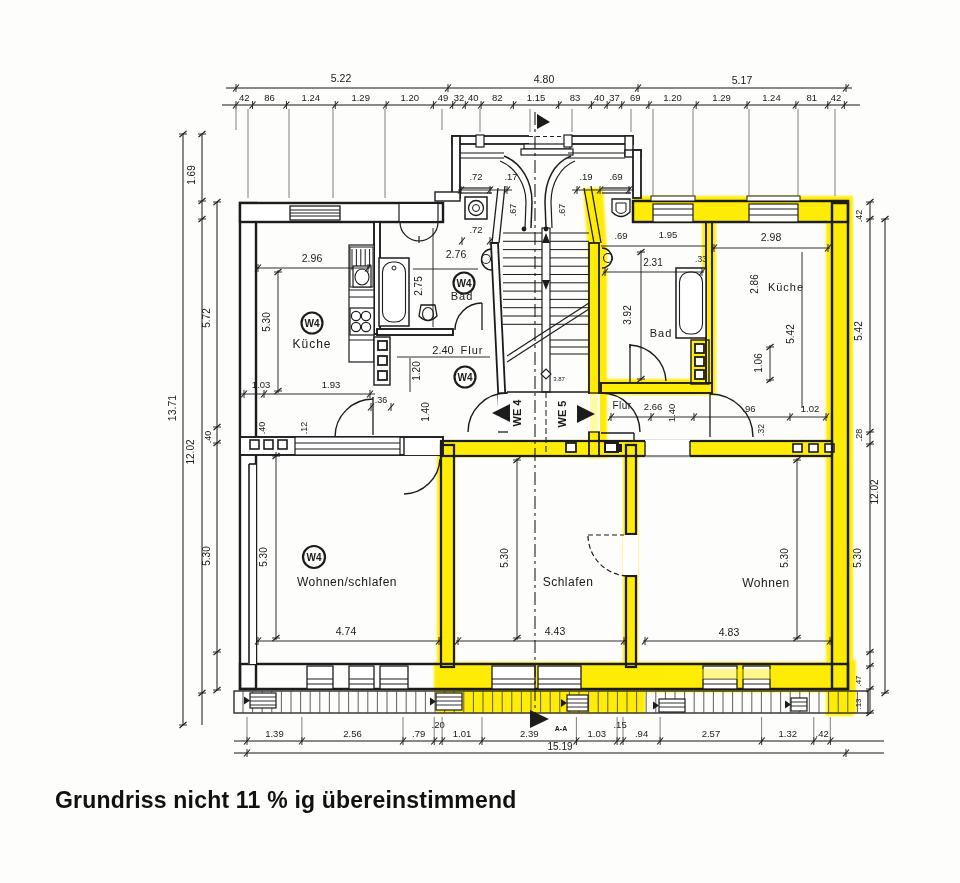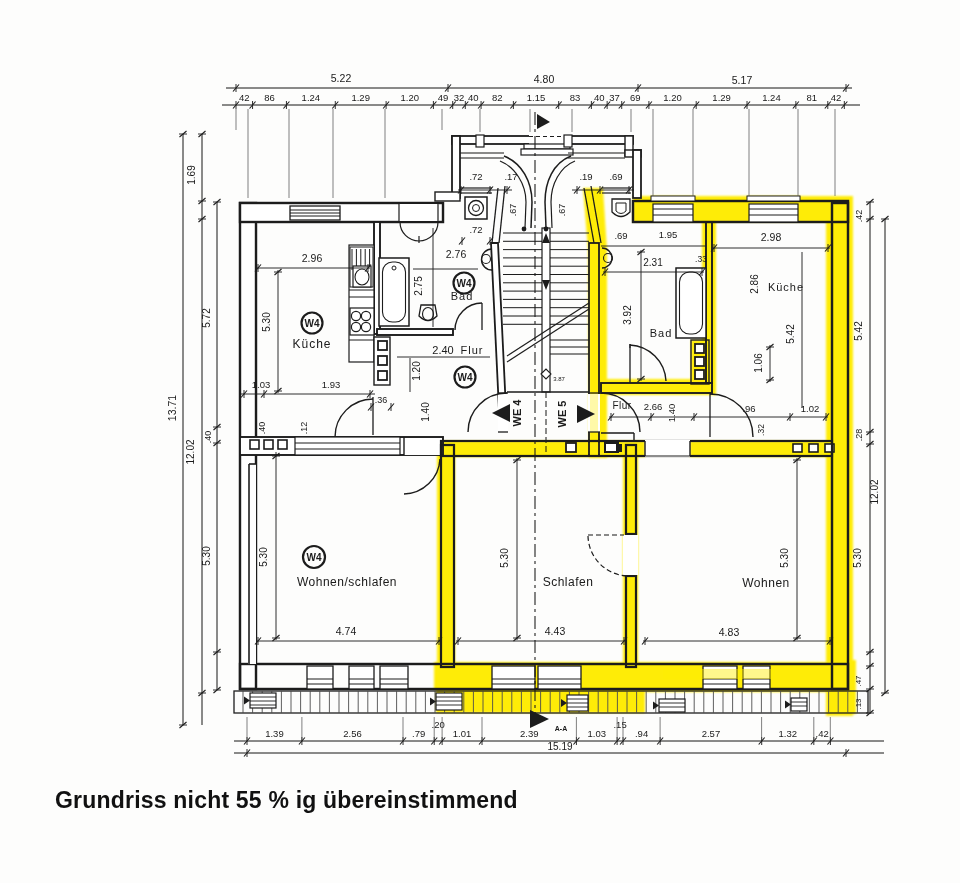--- a/index.html
+++ b/index.html
@@ -834,12 +834,12 @@
 <line x1="793" y1="638" x2="801" y2="638" stroke="#1c1c1c" stroke-width="0.9"></line>
 <line x1="643" y1="641" x2="832" y2="641" stroke="#1c1c1c" stroke-width="0.9"></line>
 <line x1="642" y1="644.5" x2="648" y2="637.5" stroke="#1c1c1c" stroke-width="1.1"></line>
 <line x1="645" y1="637" x2="645" y2="645" stroke="#1c1c1c" stroke-width="0.9"></line>
 <line x1="827" y1="644.5" x2="833" y2="637.5" stroke="#1c1c1c" stroke-width="1.1"></line>
 <line x1="830" y1="637" x2="830" y2="645" stroke="#1c1c1c" stroke-width="0.9"></line>
 <text x="729" y="636" font-family="&quot;Liberation Sans&quot;, sans-serif" font-size="10.5" font-weight="normal" letter-spacing="0" text-anchor="middle" fill="#1a1a1a">4.83</text>
 </g>
 </svg>
 
-<div style="position:absolute;left:55px;top:787px;font-family:&quot;Liberation Sans&quot;, sans-serif;font-size:23px;font-weight:bold;color:#111;letter-spacing:0.2px;">Grundriss nicht 55 % ig übereinstimmend</div>
+<div style="position:absolute;left:55px;top:787px;font-family:&quot;Liberation Sans&quot;, sans-serif;font-size:23px;font-weight:bold;color:#111;letter-spacing:0.2px;">Grundriss nicht 11 % ig übereinstimmend</div>
 </body></html>

